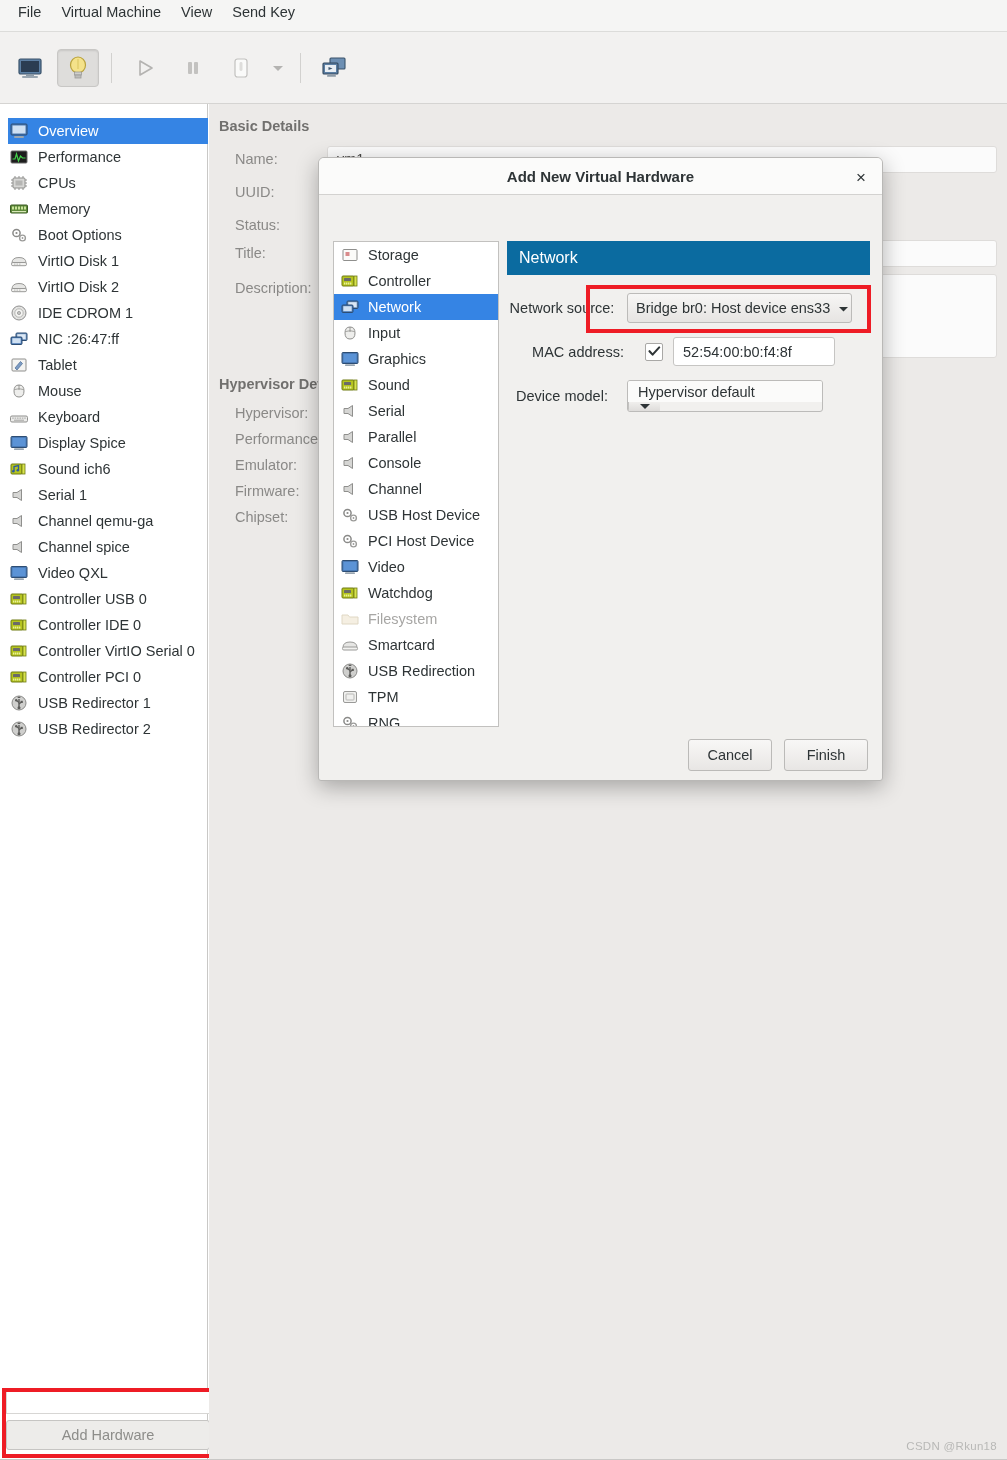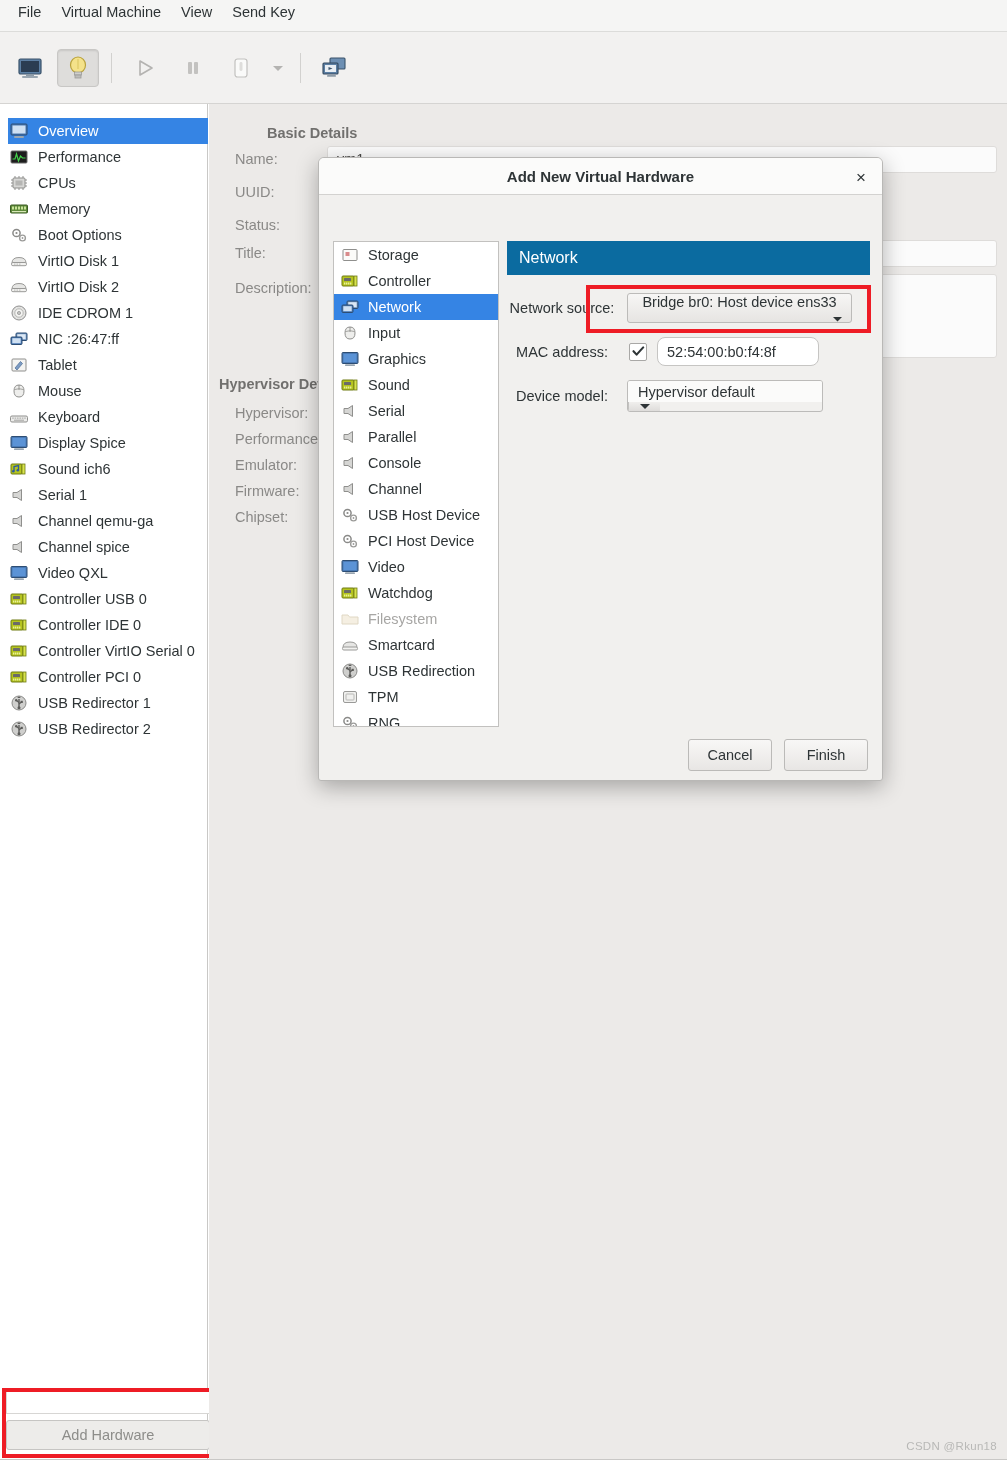--- a/index.html
+++ b/index.html
@@ -651,21 +651,21 @@
     <div class="add-hw-wrap">
       <div class="add-hw-blank"></div>
       <div class="add-hw-btn">
         <span>Add Hardware</span>
       </div>
     </div>
     <div class="redbox-addhw"></div>
   </div>
 
   <div class="detail">
-    <div class="section-title" style="left:10px; top:21px;margin-left:48px;">Basic Details</div>
+    <div class="section-title" style="left:10px; top:14px;">Basic Details</div>
 
     <div class="field-label" style="left:26px; top:47px;">Name:</div>
     <div class="bg-field" style="left:118px; top:42px; width:670px; height:27px;"></div>
     <div class="bg-value" style="left:128px; top:47px;">vm1</div>
 
     <div class="field-label" style="left:26px; top:80px;">UUID:</div>
     <div class="bg-value" style="left:128px; top:80px;"></div>
 
     <div class="field-label" style="left:26px; top:113px;">Status:</div>
     <div class="bg-value" style="left:128px; top:113px;"></div>
@@ -899,38 +899,38 @@
           </div>
         </div>
 
       <div class="pane">
         <div class="pane-header">
           <span class="pane-header-text">Network</span>
         </div>
 
         <div class="form-row" style="left:0px; top:52px; width:363px;">
           <span class="form-label" style="width:110px;">Network source:</span>
-          <div class="combo" style="width:225px; margin-left:10px;flex-direction:column;">
+          <div class="combo" style="width:225px; margin-left:10px;">
             <span>Bridge br0: Host device ens33</span>
             <span class="caret">
               <svg width="11" height="8" viewBox="0 0 11 8">
                   <path d="M1 2 L5.5 6.5 L10 2 Z" fill="#2e3436"></path>
                 </svg>
             </span>
           </div>
         </div>
 
-        <div class="form-row" style="left:0px; top:96px; width:363px;">
+        <div class="form-row" style="left:16px; top:96px; width:363px;">
           <span class="form-label" style="width:110px;">MAC address:</span>
           <span class="checkbox" style="margin-left:12px;">
             <svg width="13" height="11" viewBox="0 0 13 11">
               <path d="M1.5 5.2 L4.6 8.6 L11.2 1.4" fill="none" stroke="#2e3436" stroke-width="2.1" stroke-linecap="round" stroke-linejoin="round"></path>
             </svg>
           </span>
-          <div class="textinput" style="width:162px; margin-left:10px;border-radius:8px;">
+          <div class="textinput" style="width:162px; margin-left:10px;">
             <span>52:54:00:b0:f4:8f</span>
           </div>
         </div>
 
         <div class="form-row" style="left:0px; top:139px; width:363px;">
           <span class="form-label" style="width:110px;">Device model:</span>
           <div class="combo-split" style="width:196px; margin-left:10px;flex-direction:column;">
             <span class="txt">Hypervisor default</span>
             <span class="btn">
               <svg width="12" height="9" viewBox="0 0 12 9">

